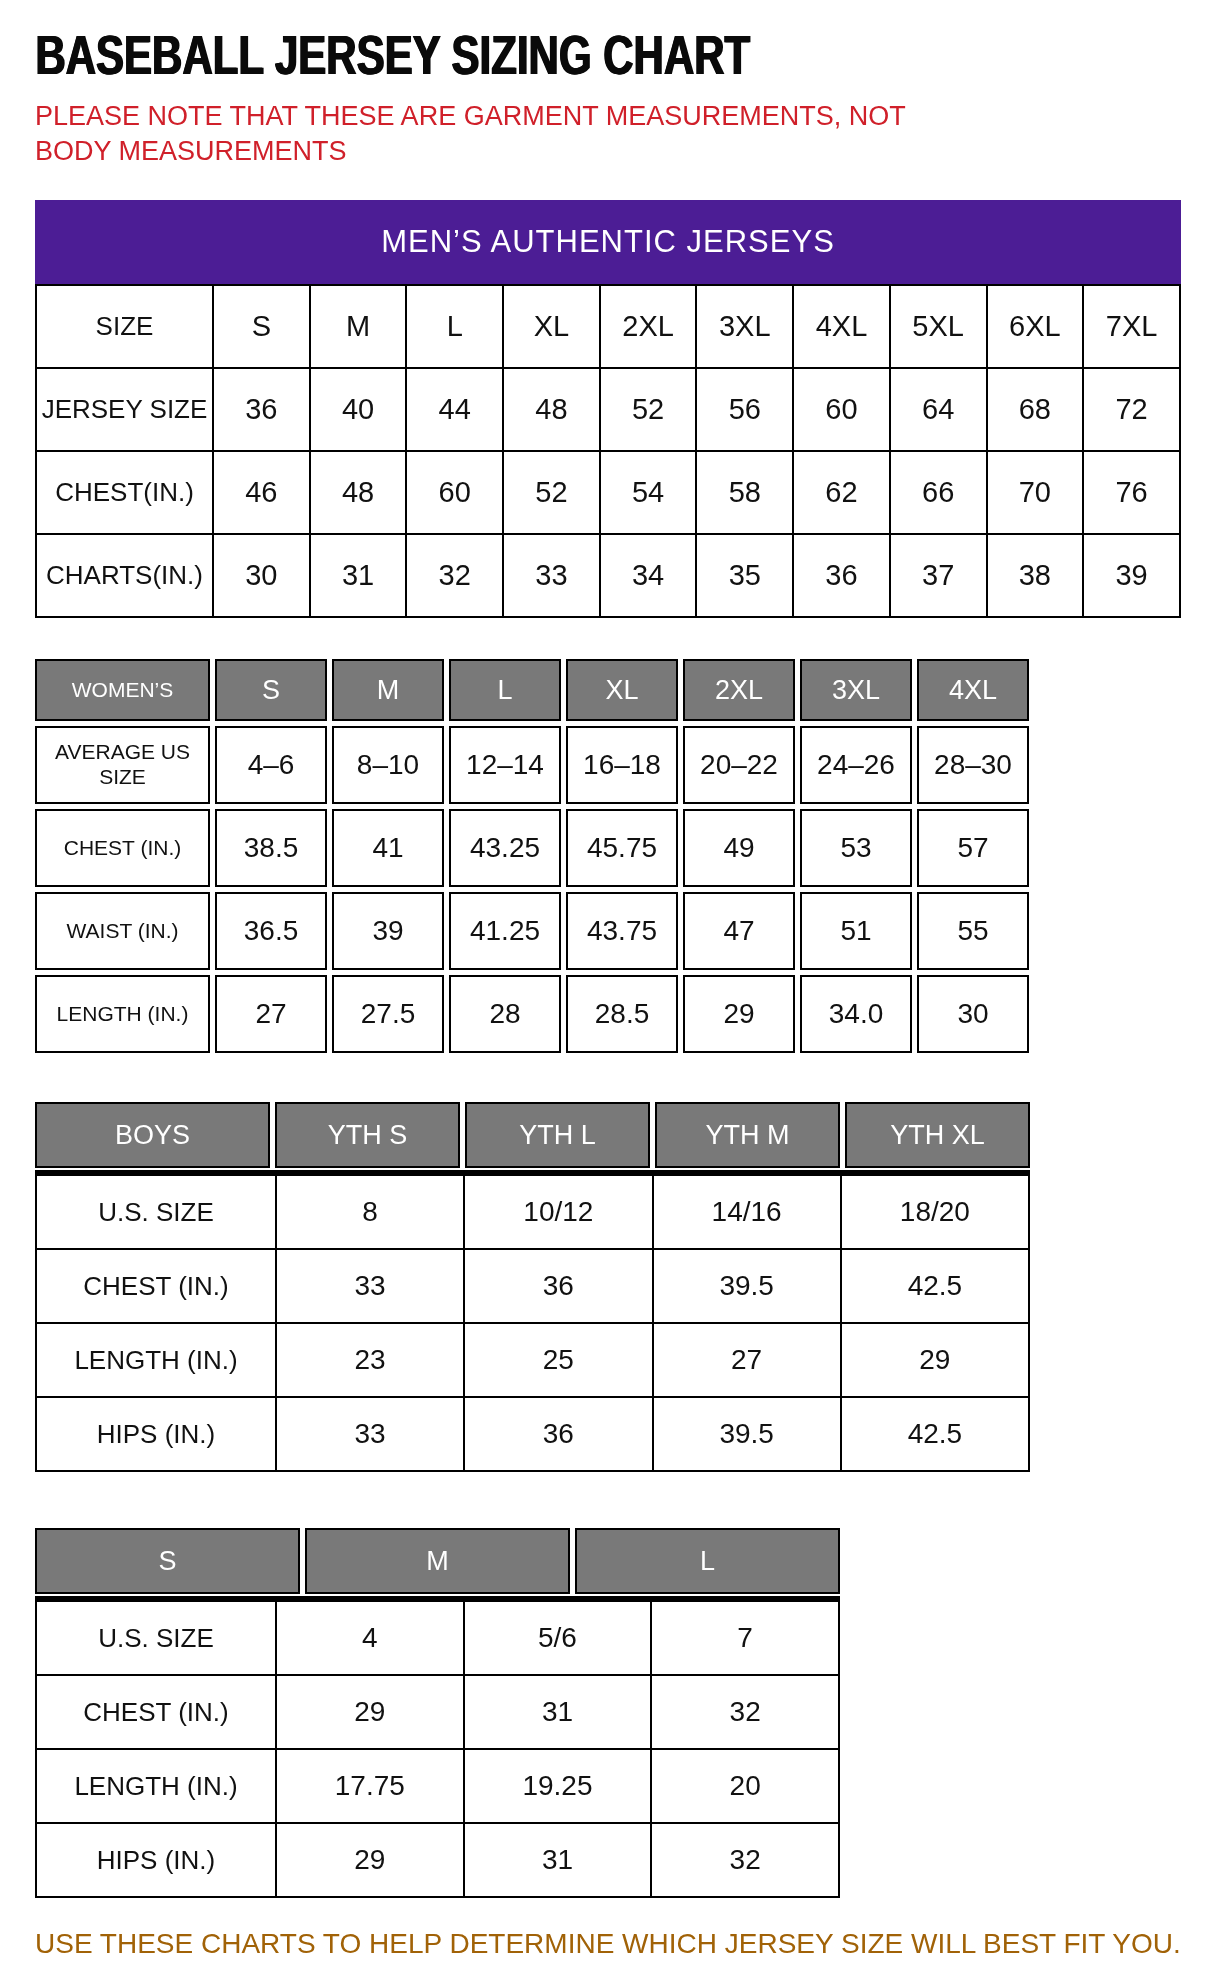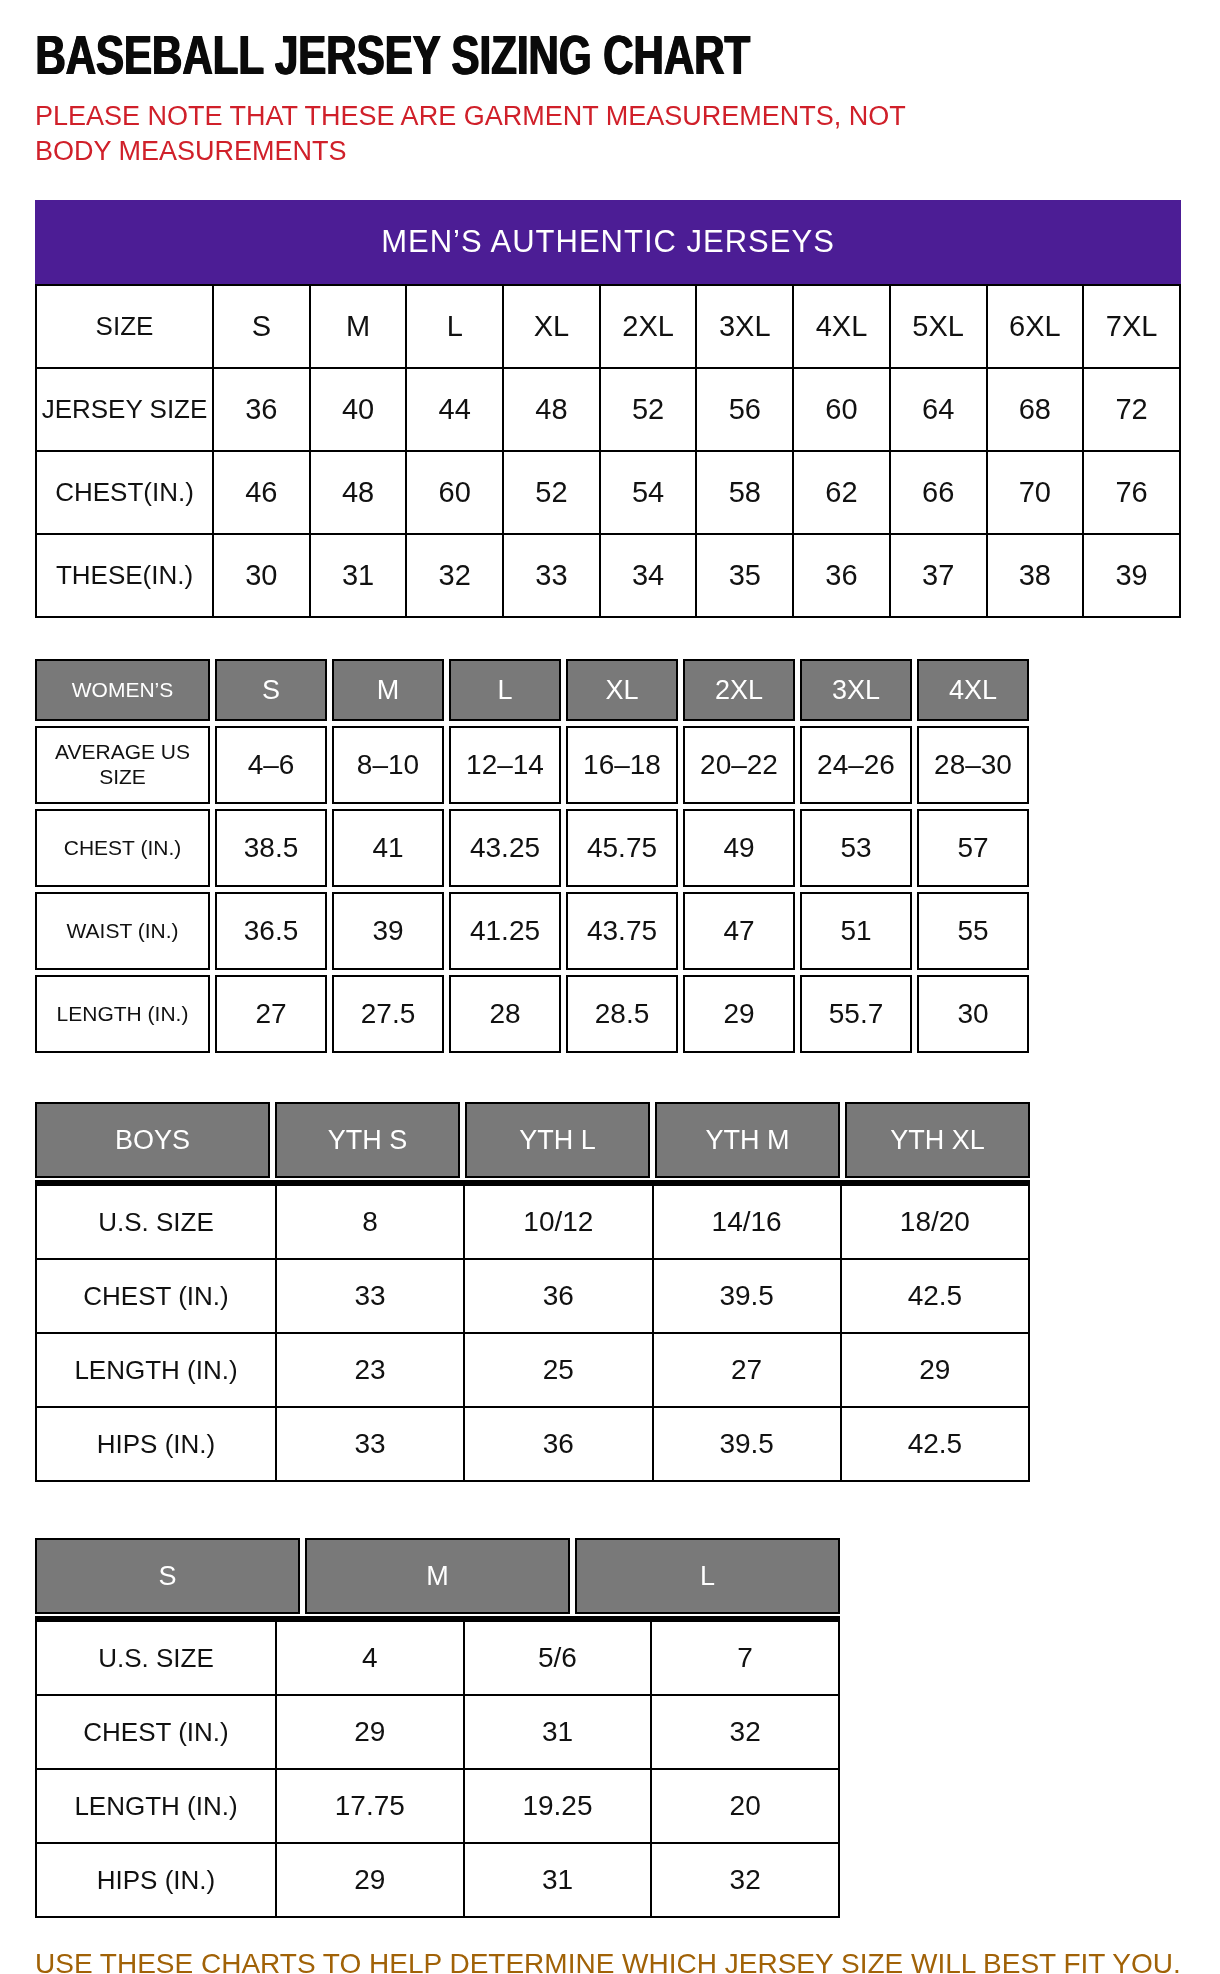--- a/index.html
+++ b/index.html
@@ -61,21 +61,21 @@
   table.spaced td.hdr{background:#797979;color:#fff;font-size:27px;height:58px;}
   table.spaced td.label{font-size:21px;line-height:1.18;}
 
   
   .kids{margin-bottom:56px;}
   .boys{width:995px;}
   .preschool{width:805px;margin-bottom:20px;}
   .kid-header{display:flex;gap:5px;margin:0 0 0 0;}
   .kid-cell{
     box-sizing:border-box;background:#797979;color:#fff;
-    border:2px solid #000;height:76px;
+    border:2px solid #000;height:66px;
     display:flex;align-items:center;justify-content:center;
     font-size:27px;
   }
   .kid-label{flex:0 0 235px;}
   .kid-col{flex:1;}
   .kid-bar{height:4px;background:#000;margin-top:2px;}
   .kids table.grid td{height:72px;font-size:28px;}
   .kids table.grid td.label{font-size:26px;}
 </style>
 </head>
@@ -128,21 +128,21 @@
             <td class="val">60</td>
             <td class="val">52</td>
             <td class="val">54</td>
             <td class="val">58</td>
             <td class="val">62</td>
             <td class="val">66</td>
             <td class="val">70</td>
             <td class="val">76</td>
           </tr>
           <tr>
-            <td class="label">THESE(IN.)</td>
+            <td class="label">CHARTS(IN.)</td>
             <td class="val">30</td>
             <td class="val">31</td>
             <td class="val">32</td>
             <td class="val">33</td>
             <td class="val">34</td>
             <td class="val">35</td>
             <td class="val">36</td>
             <td class="val">37</td>
             <td class="val">38</td>
             <td class="val">39</td>
@@ -198,21 +198,21 @@
             <td class="val">51</td>
             <td class="val">55</td>
           </tr>
           <tr>
             <td class="label">LENGTH (IN.)</td>
             <td class="val">27</td>
             <td class="val">27.5</td>
             <td class="val">28</td>
             <td class="val">28.5</td>
             <td class="val">29</td>
-            <td class="val">55.7</td>
+            <td class="val">34.0</td>
             <td class="val">30</td>
           </tr>
         </tbody>
     </table>
   </section>
 
   <section class="kids boys">
     <div class="kid-header" id="boys-header">
         <div class="kid-cell kid-label">BOYS</div>
         <div class="kid-cell kid-col">YTH S</div>

